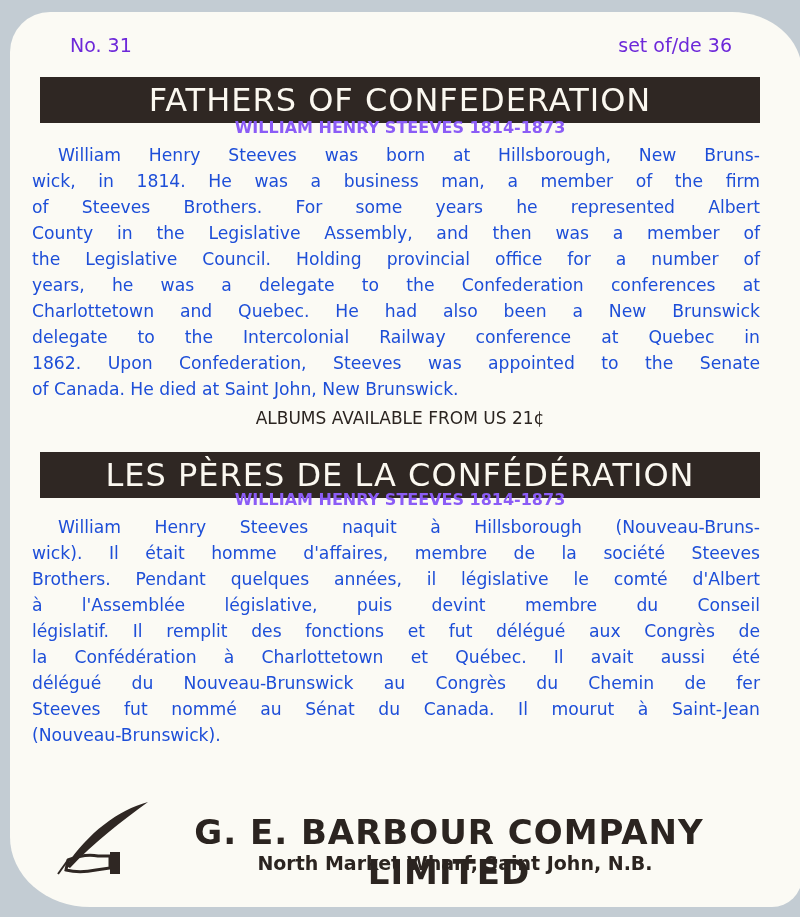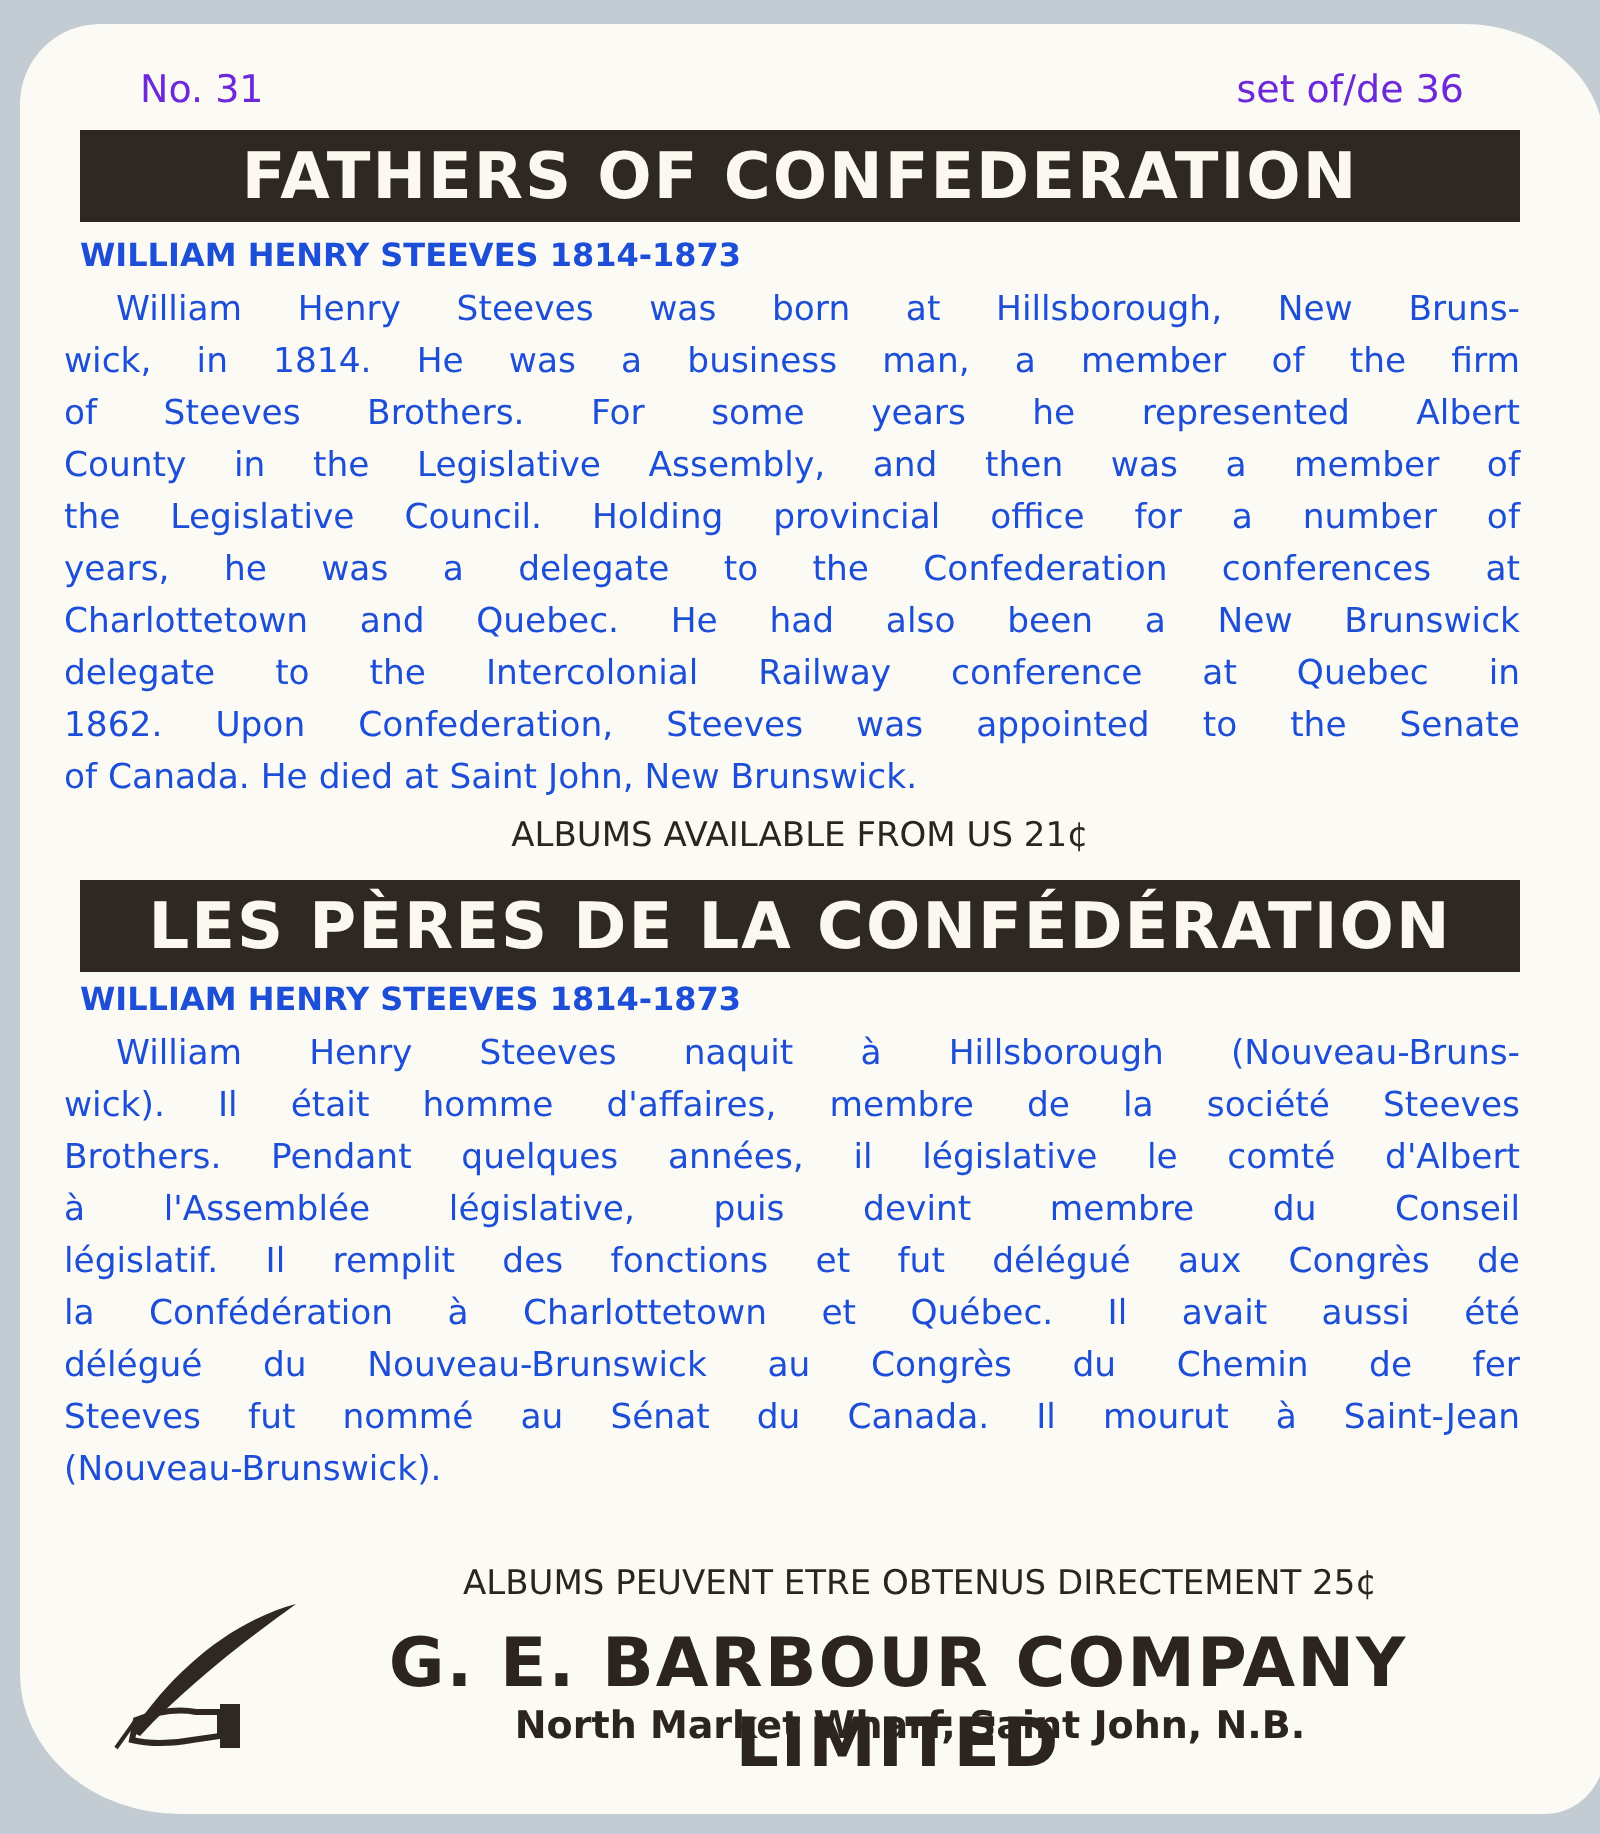--- a/index.html
+++ b/index.html
@@ -1,22 +1,22 @@
 <!DOCTYPE html>
 <html><head>
 <meta charset="utf-8">
 <style>
   html,body{margin:0;padding:0;}
   body{width:800px;height:917px;background:#c3ccd3;position:relative;overflow:hidden;font-family:"DejaVu Sans",sans-serif;}
   .card{position:absolute;left:10px;top:12px;width:792px;height:895px;background:#fbfaf4;border-radius:40px 70px 30px 80px / 40px 60px 30px 70px;color:#2b2420;}
   .top{position:absolute;left:60px;right:70px;top:22px;display:flex;justify-content:space-between;font-size:19px;color:#6d28d9;}
-  .band{position:absolute;left:30px;width:720px;background:#2f2723;color:#fbf8f0;text-align:center;font-weight:bold;letter-spacing:1px;}
+  .band{position:absolute;left:30px;width:720px;background:#2f2723;color:#fbf8f0;text-align:center;font-weight:normal;letter-spacing:1px;margin-top:12px;}
   .band1{top:53px;height:46px;font-size:32px;line-height:46px;}
   .band2{top:428px;height:46px;font-size:32px;line-height:46px;}
-  .name{position:absolute;left:30px;width:720px;text-align:left;font-weight:bold;font-size:16px;color:#1d4ed8;}
+  .name{position:absolute;left:30px;width:720px;text-align:center;font-weight:bold;font-size:16px;color:#8b5cf6;}
   .p{position:absolute;left:22px;width:728px;font-size:17.2px;line-height:26px;text-align:justify;color:#1d4ed8;font-family:"DejaVu Sans",sans-serif;}
   .p span{display:block;text-align:justify;text-align-last:justify;}
   .p span.last{text-align-last:left;}
   .p span.ind{text-indent:26px;}
   .albums{position:absolute;left:30px;width:720px;text-align:center;font-size:17px;}
   .company{position:absolute;left:129px;width:620px;text-align:center;font-weight:bold;font-size:34px;letter-spacing:1px;}
   .addr{position:absolute;left:135px;width:620px;text-align:center;font-weight:bold;font-size:19px;}
   .logo{position:absolute;left:38px;top:786px;width:110px;height:80px;}
 </style>
 </head>
@@ -50,21 +50,20 @@
     <span class="ind">William Henry Steeves naquit à Hillsborough (Nouveau-Bruns-</span>
     <span>wick). Il était homme d'affaires, membre de la société Steeves</span>
     <span>Brothers. Pendant quelques années, il législative le comté d'Albert</span>
     <span>à l'Assemblée législative, puis devint membre du Conseil</span>
     <span>législatif. Il remplit des fonctions et fut délégué aux Congrès de</span>
     <span>la Confédération à Charlottetown et Québec. Il avait aussi été</span>
     <span>délégué du Nouveau-Brunswick au Congrès du Chemin de fer</span>
     <span>Steeves fut nommé au Sénat du Canada. Il mourut à Saint-Jean</span>
     <span class="last">(Nouveau-Brunswick).</span>
   </div>
-  <div class="albums" style="top:770px;left:150px;width:600px">ALBUMS PEUVENT ETRE OBTENUS DIRECTEMENT 25¢</div>
 
   <svg class="logo" viewBox="0 0 110 80">
     <path d="M100 4 C70 12 40 35 18 68 L22 70 C45 45 75 22 100 4 Z" fill="#2f2723"></path>
     <path d="M20 62 C30 58 40 56 50 58 L62 58 L62 70 L48 72 C38 74 26 74 18 72 Z" fill="none" stroke="#2f2723" stroke-width="3"></path>
     <rect x="62" y="54" width="10" height="22" fill="#2f2723"></rect>
     <path d="M10 76 L20 62" stroke="#2f2723" stroke-width="2"></path>
   </svg>
   <div class="company" style="top:800px">G. E. BARBOUR COMPANY LIMITED</div>
   <div class="addr" style="top:840px">North Market Wharf, Saint John, N.B.</div>
 </div>

